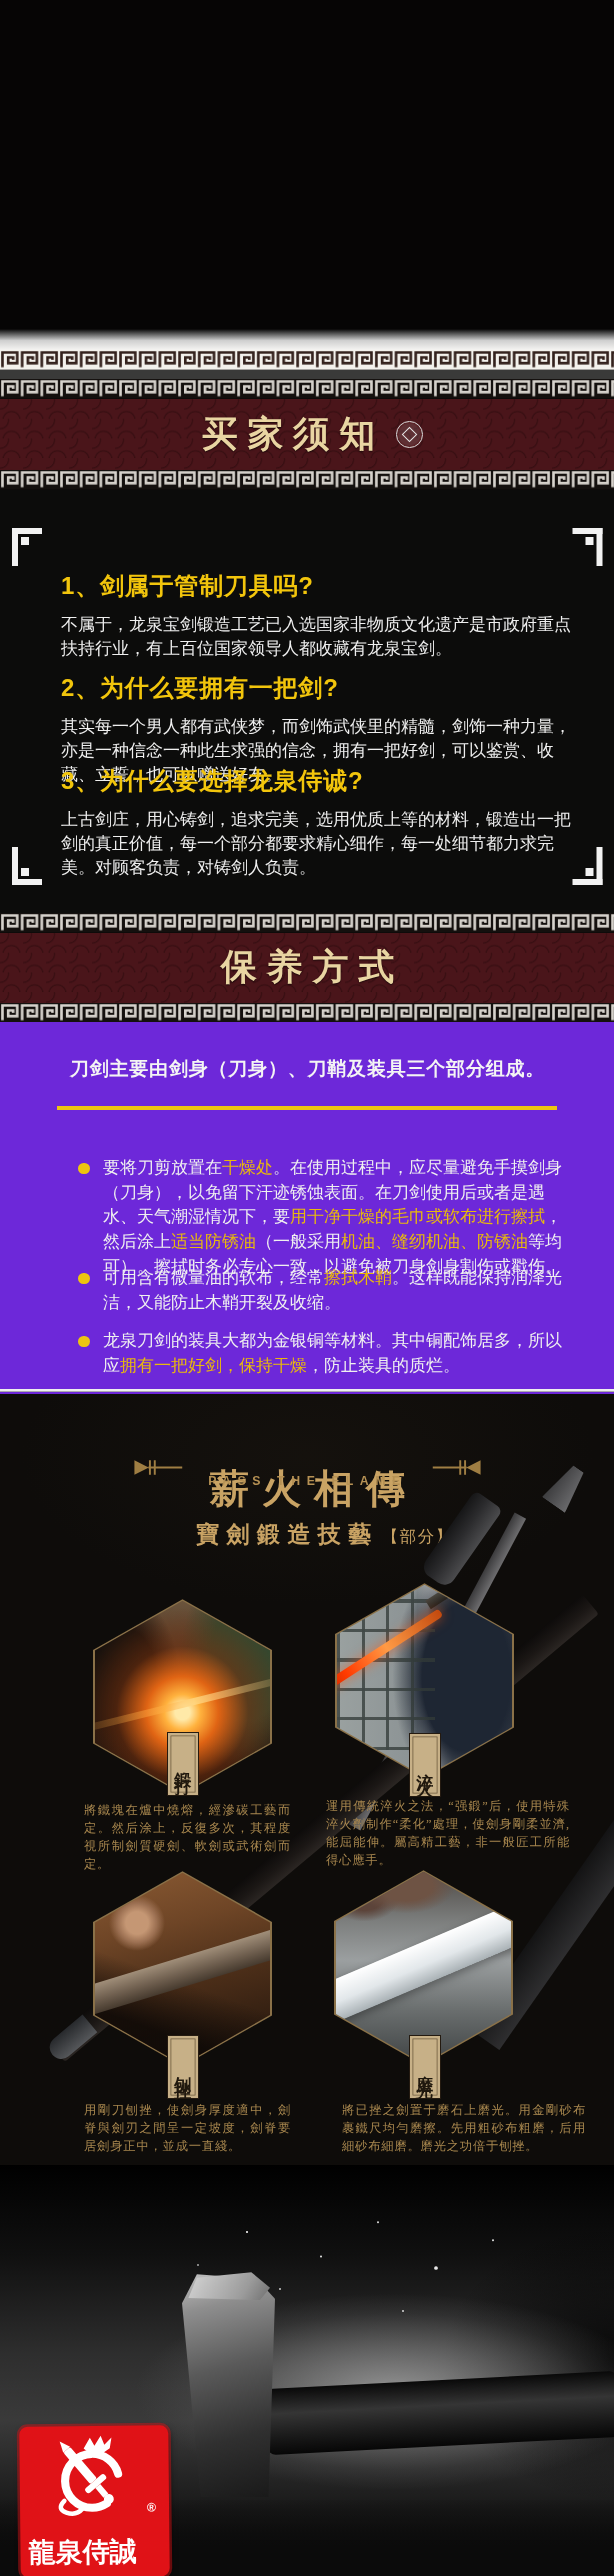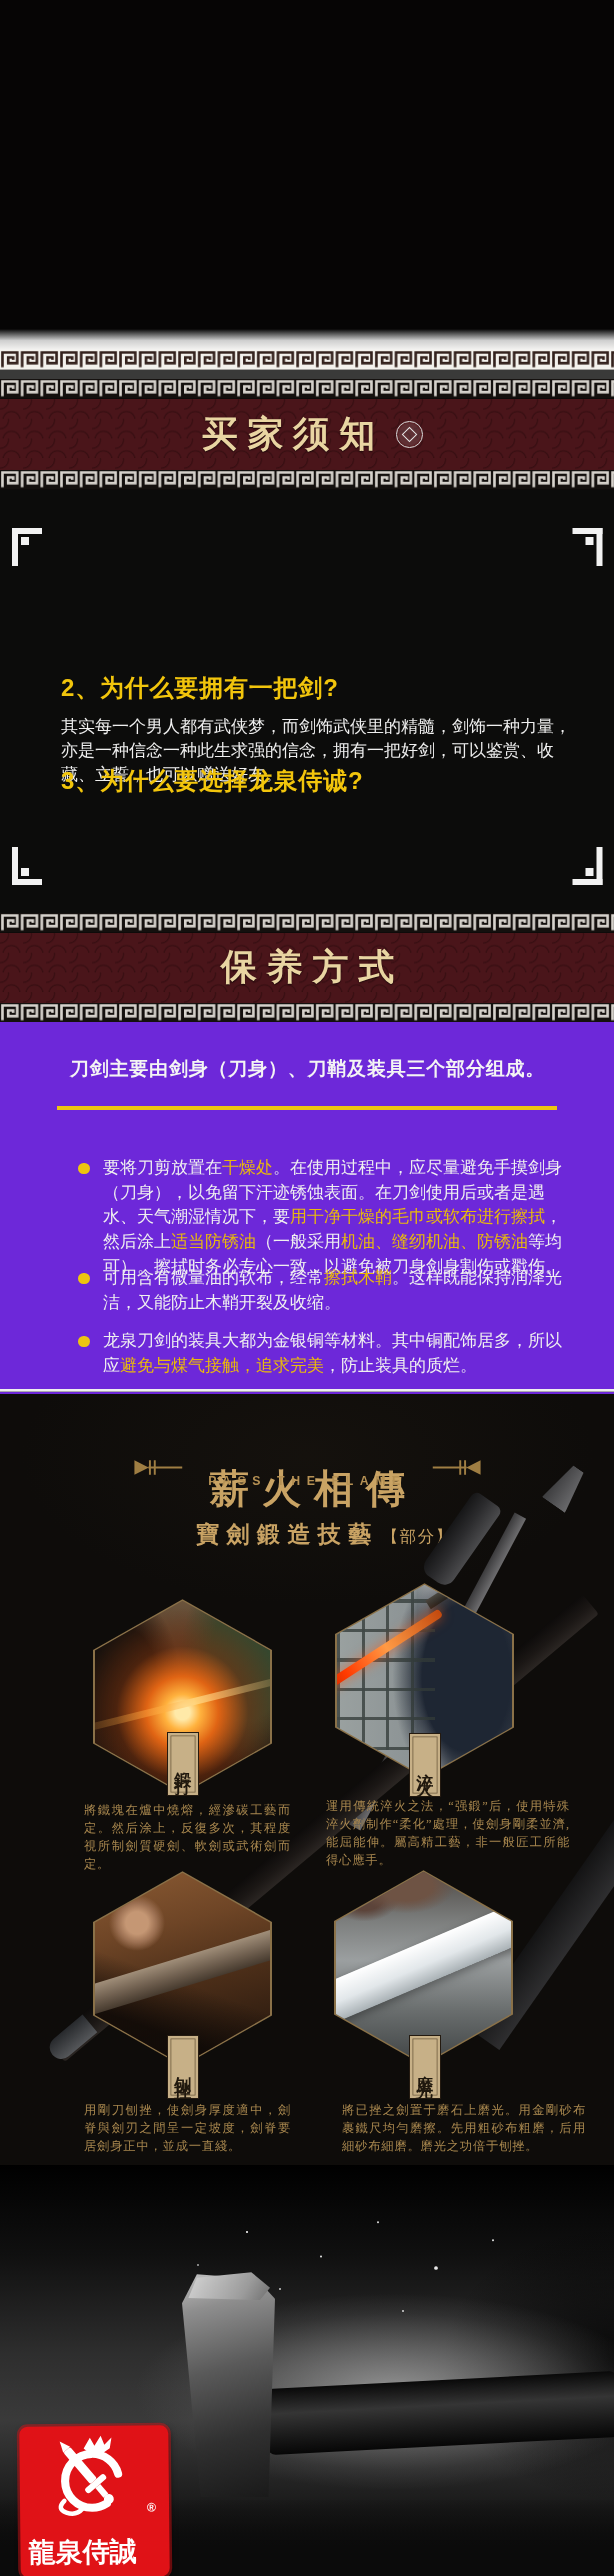--- a/index.html
+++ b/index.html
@@ -225,26 +225,31 @@
         <span class="h"></span>
         <span class="v"></span>
         <span class="sq"></span>
       </div>
     <div class="corner br" style="left:573px;top:357px">
         <span class="h"></span>
         <span class="v"></span>
         <span class="sq"></span>
       </div>
 
+    <div class="qa-item" style="top:80px">
+      <p class="qa-q">1、剑属于管制刀具吗?</p>
+      <p class="qa-a">不属于，龙泉宝剑锻造工艺已入选国家非物质文化遗产是市政府重点扶持行业，有上百位国家领导人都收藏有龙泉宝剑。</p>
+    </div>
     <div class="qa-item" style="top:182px">
       <p class="qa-q">2、为什么要拥有一把剑?</p>
       <p class="qa-a">其实每一个男人都有武侠梦，而剑饰武侠里的精髓，剑饰一种力量，亦是一种信念一种此生求强的信念，拥有一把好剑，可以鉴赏、收藏、立誓，也可以赠送好友。</p>
     </div>
     <div class="qa-item" style="top:275px">
       <p class="qa-q">3、为什么要选择龙泉侍诚?</p>
+      <p class="qa-a">上古剑庄，用心铸剑，追求完美，选用优质上等的材料，锻造出一把剑的真正价值，每一个部分都要求精心细作，每一处细节都力求完美。对顾客负责，对铸剑人负责。</p>
     </div>
   </section>
 
   <svg class="stripe" width="615" height="19.7" viewBox="0 0 750 24">
       <rect width="750" height="24" fill="url(#mk-light)"></rect>
     </svg>
   <section class="banner b2">
     <div class="banner-inner">
       <span class="banner-title">保养方式</span>
     </div>
@@ -262,21 +267,21 @@
     <div class="bullet" style="top:134px">
       <span class="dot"></span>
       <span class="txt"><span>要将刀剪放置在</span><span class="hl">干燥处</span><span>。在使用过程中，应尽量避免手摸剑身（刀身），以免留下汗迹锈蚀表面。在刀剑使用后或者是遇水、天气潮湿情况下，要</span><span class="hl">用干净干燥的毛巾或软布进行擦拭</span><span>，然后涂上</span><span class="hl">适当防锈油</span><span>（一般采用</span><span class="hl">机油、缝纫机油、防锈油</span><span>等均可）。擦拭时务必专心一致，以避免被刀身剑身割伤或戳伤。</span></span>
     </div>
     <div class="bullet" style="top:244px">
       <span class="dot"></span>
       <span class="txt"><span>可用含有微量油的软布，经常</span><span class="hl">擦拭木鞘</span><span>。这样既能保持润泽光洁，又能防止木鞘开裂及收缩。</span></span>
     </div>
     <div class="bullet" style="top:307px">
       <span class="dot"></span>
-      <span class="txt"><span>龙泉刀剑的装具大都为金银铜等材料。其中铜配饰居多，所以应</span><span class="hl">避免与煤气接触，追求完美</span><span>，防止装具的质烂。</span></span>
+      <span class="txt"><span>龙泉刀剑的装具大都为金银铜等材料。其中铜配饰居多，所以应</span><span class="hl">拥有一把好剑，保持干燥</span><span>，防止装具的质烂。</span></span>
     </div>
     <div class="divider-s"></div>
   </section>
 
   <section class="forge">
     <div class="forge-titlerow">
       <svg class="orn" width="52" height="21" viewBox="0 0 64 26">
         <g stroke="#9f7e43" stroke-width="2.4" fill="none">
           <path d="M62 13 H20"></path>
             <path d="M28 4 V22"></path>

